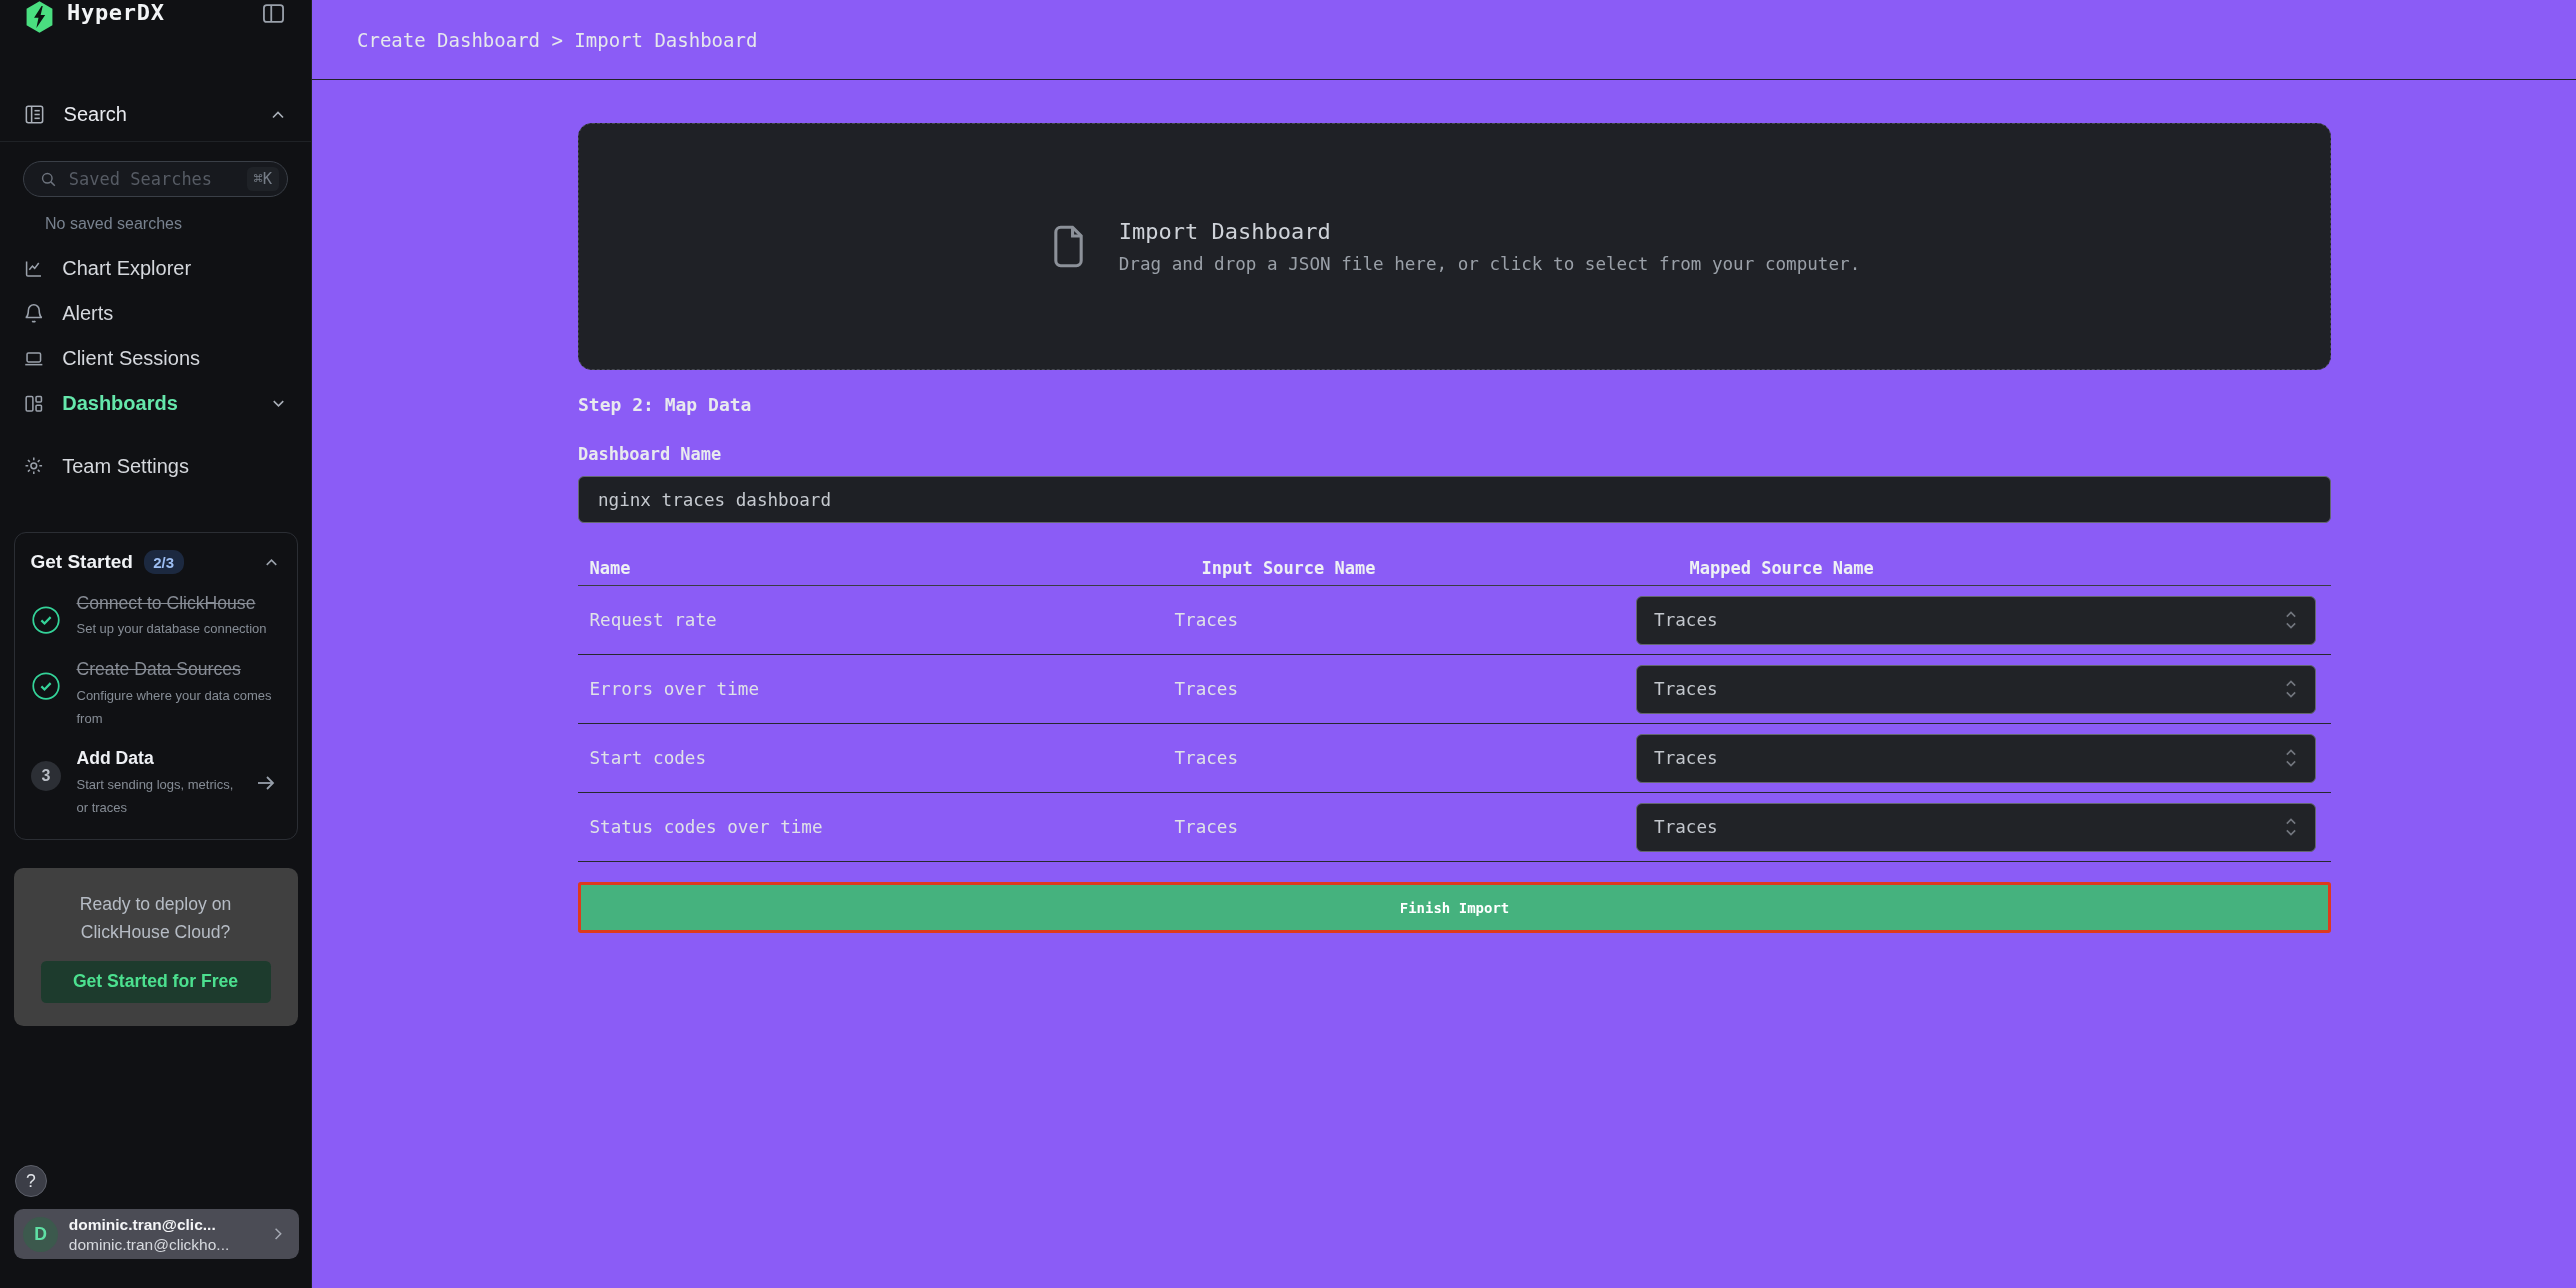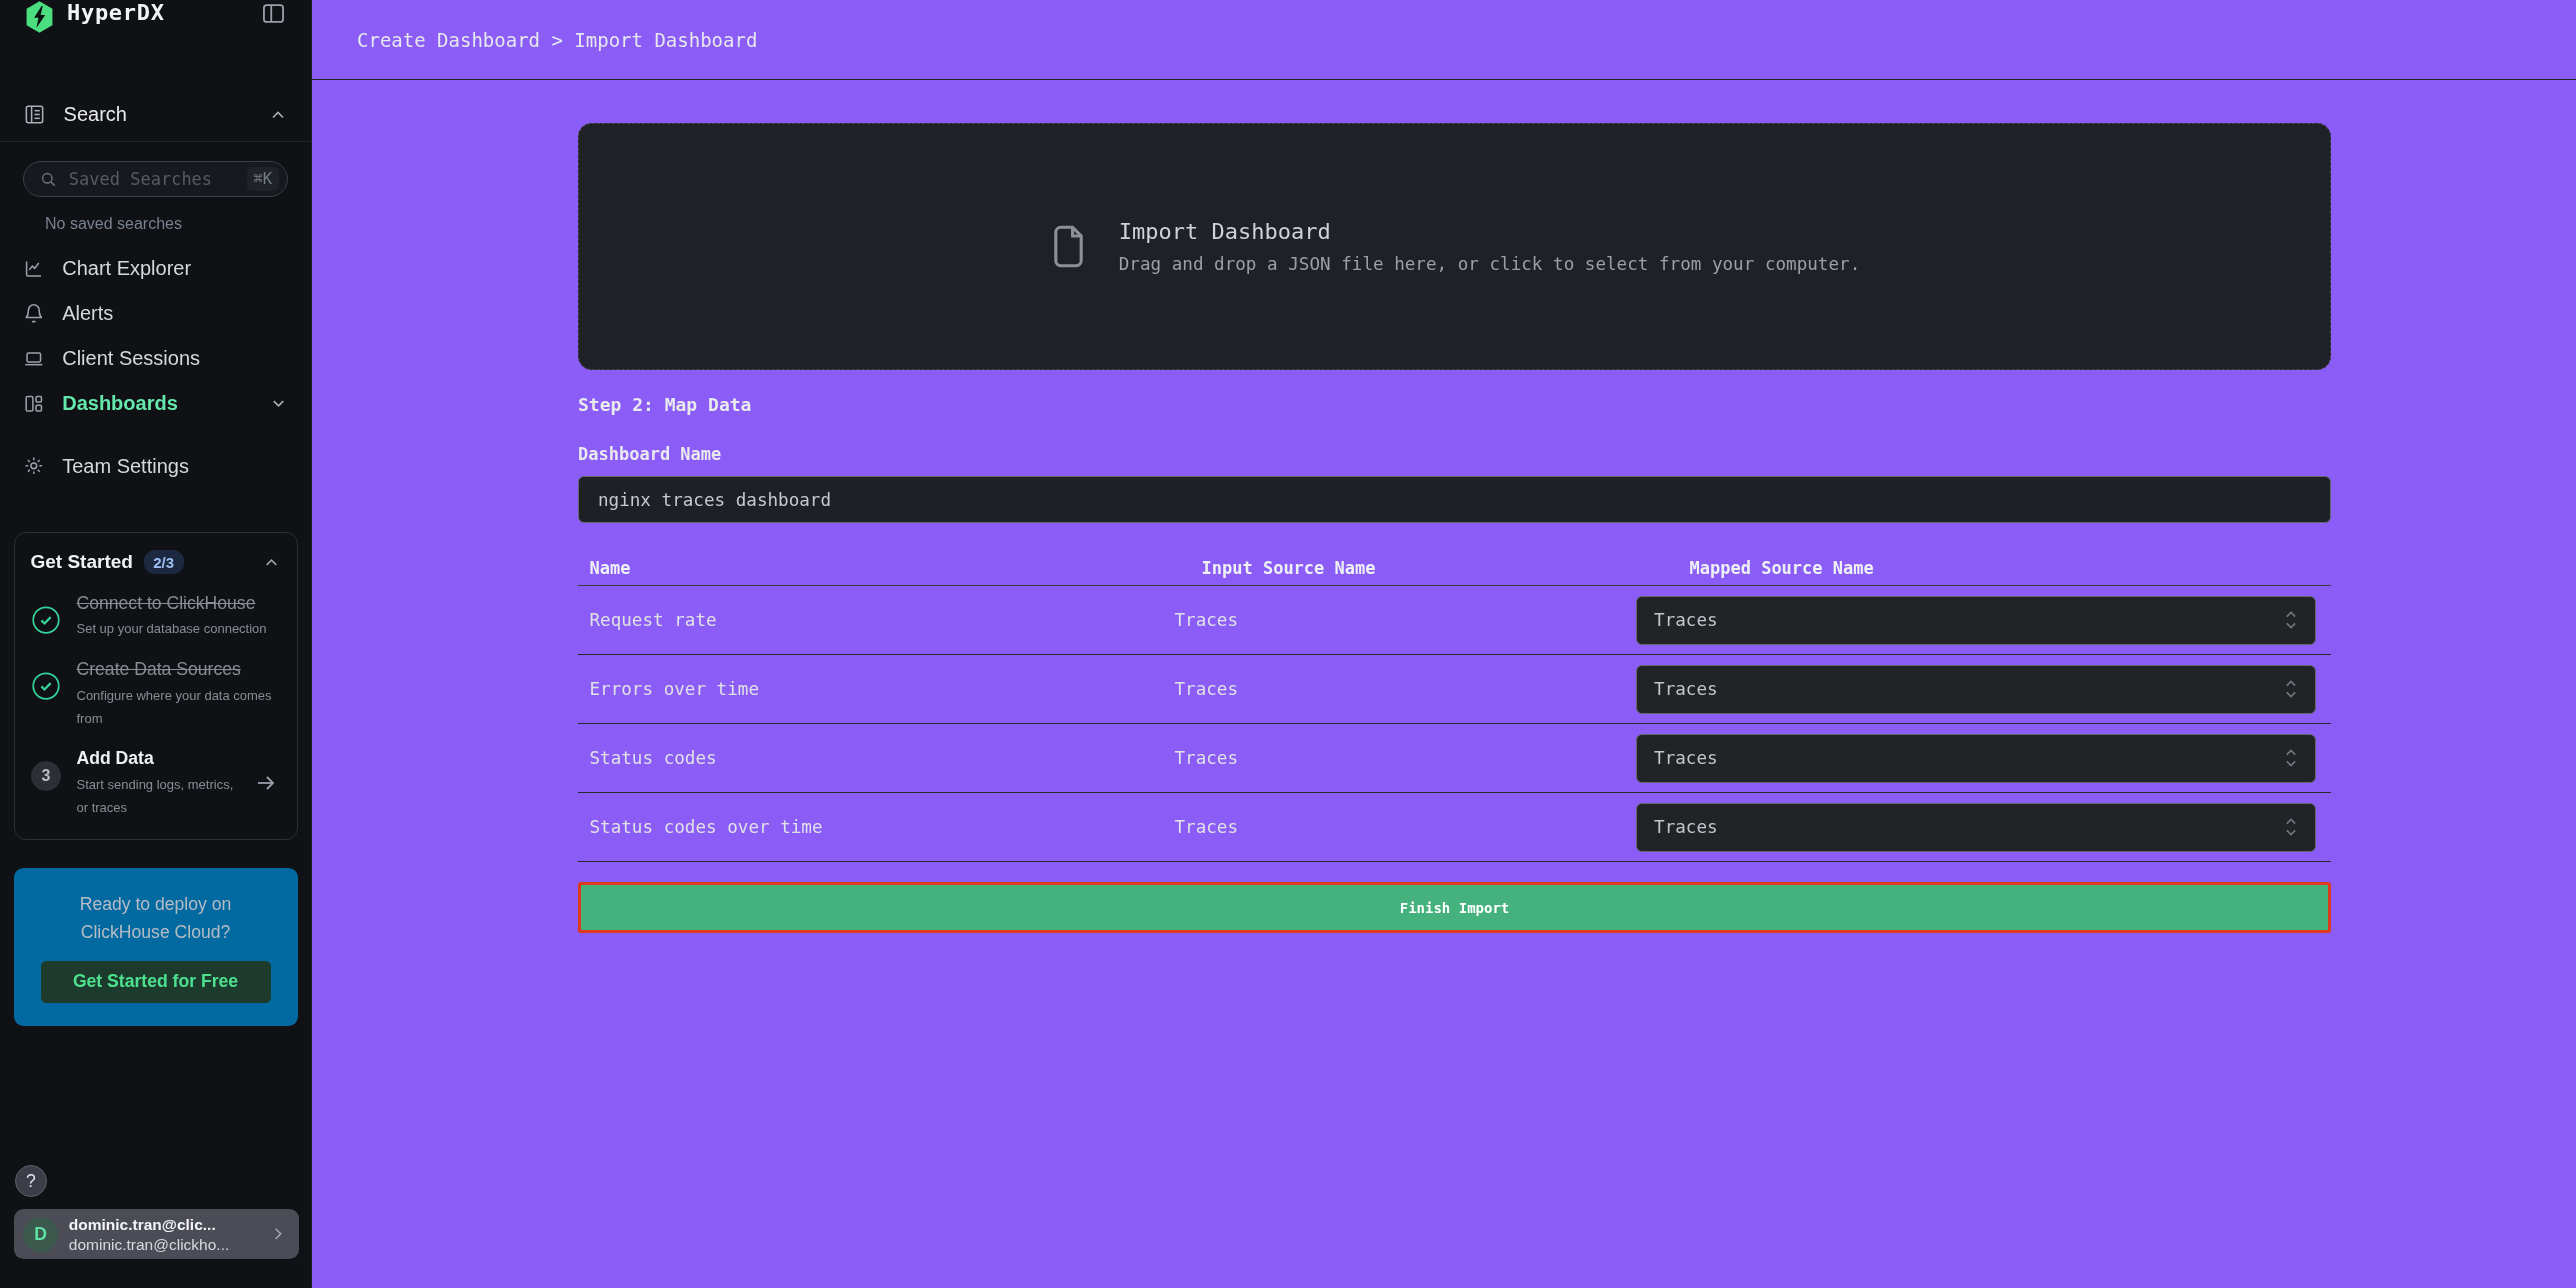--- a/index.html
+++ b/index.html
@@ -41,21 +41,21 @@
   .gs-step:first-of-type { margin-top:20px; }
   .gs-ico { width:31px; flex:0 0 auto; display:flex; justify-content:center; align-items:flex-start; padding-top:13.5px; }
   .ck-circle { width:30px; height:30px; }
   .num-circle { width:30px; height:30px; border-radius:50%; background:#2c2f35; color:#b9bec6; font-size:16px; font-weight:bold; display:flex; align-items:center; justify-content:center; }
   .gs-txt { flex:1 1 auto; }
   .gs-step-title { font-size:17.6px; line-height:23px; color:#878c95; text-decoration:line-through; }
   .gs-step.todo .gs-step-title { color:#eef0f4; font-weight:bold; text-decoration:none; }
   .gs-step-desc { font-size:13px; line-height:23px; color:#868d96; margin-top:2.7px; }
   .gs-arrow { width:24px; align-self:center; color:#98a0ab; flex:0 0 auto; }
 
-  .deploy-card { margin:28px 13.5px 0; background:#0369a1; border-radius:9.5px; padding:21.6px 16px 23px; text-align:center; }
+  .deploy-card { margin:28px 13.5px 0; background:#404040; border-radius:9.5px; padding:21.6px 16px 23px; text-align:center; }
   .deploy-line { font-size:17.6px; line-height:28px; color:#b6bcc5; }
   .deploy-btn { margin:15px auto 0; width:230px; height:42px; border-radius:5.4px; background:#1d3b2d; color:#4ce08f; font-weight:bold; font-size:17.6px; display:flex; align-items:center; justify-content:center; cursor:pointer; }
 
   .help-btn { position:absolute; left:15px; bottom:91px; width:32px; height:32px; border-radius:50%; background:#3c3e47; border:0.7px solid #5c5f69; color:#e2e5ea; font-size:17.6px; display:flex; align-items:center; justify-content:center; cursor:pointer; }
   .user-pill { position:absolute; left:13.5px; bottom:29px; width:285px; height:50px; border-radius:9.5px; background:#4b4c55; display:flex; align-items:center; padding:0 12px 0 9.5px; gap:10.8px; cursor:pointer; }
   .avatar { width:35px; height:35px; border-radius:50%; background:#3c594d; color:#5fe0a4; font-size:17.6px; font-weight:bold; display:flex; align-items:center; justify-content:center; flex:0 0 auto; }
   .u-name { font-size:15.5px; font-weight:bold; color:#f4f5f7; line-height:20px; white-space:nowrap; }
   .u-mail { font-size:15.5px; color:#d7dadf; line-height:19px; white-space:nowrap; }
   .u-chev { margin-left:auto; width:17.6px; height:17.6px; color:#a7abb5; flex:0 0 auto; }
 
@@ -286,21 +286,21 @@
           <div class="select">
             <span>Traces</span>
             <svg class="sel-chev" viewBox="0 0 24 30" fill="none" stroke="currentColor" stroke-width="2">
                 <polyline points="7,11 12,6 17,11"></polyline>
                 <polyline points="7,19 12,24 17,19"></polyline>
               </svg>
           </div>
         </div>
 
         <div class="t-row">
-          <div>Status codes</div>
+          <div>Start codes</div>
           <div>Traces</div>
           <div class="select">
             <span>Traces</span>
             <svg class="sel-chev" viewBox="0 0 24 30" fill="none" stroke="currentColor" stroke-width="2">
                 <polyline points="7,11 12,6 17,11"></polyline>
                 <polyline points="7,19 12,24 17,19"></polyline>
               </svg>
           </div>
         </div>
 

